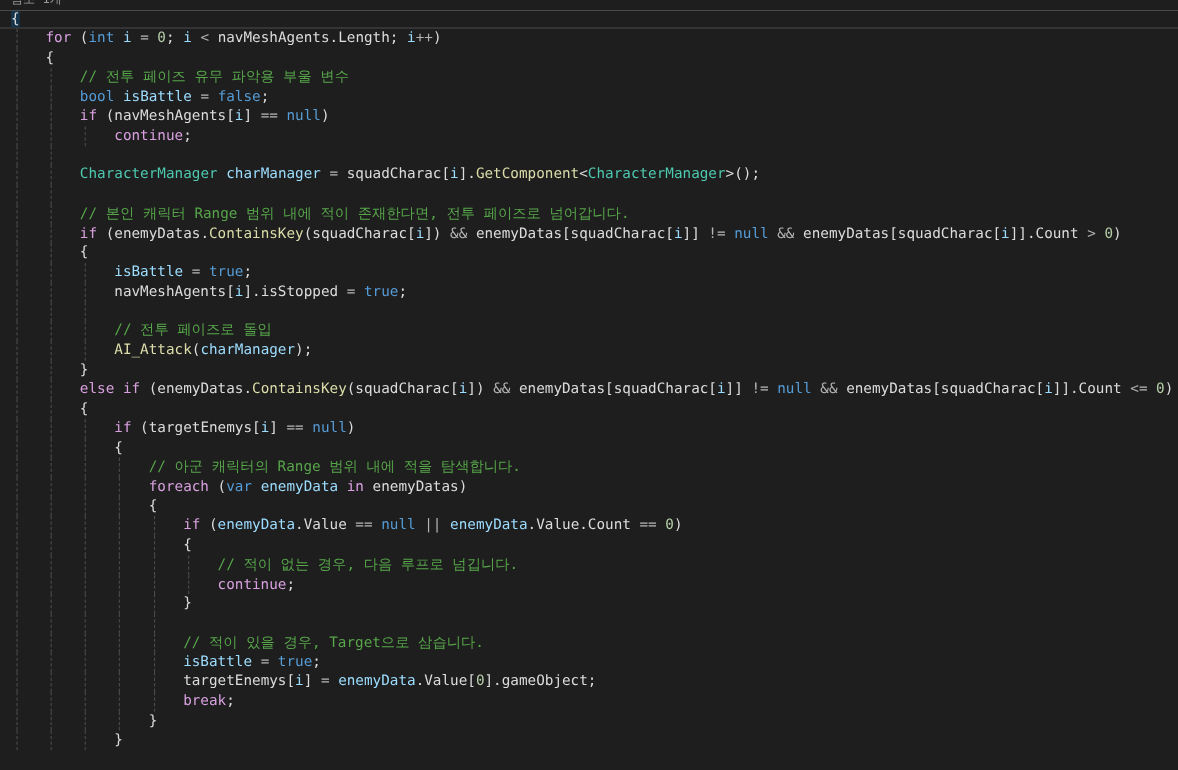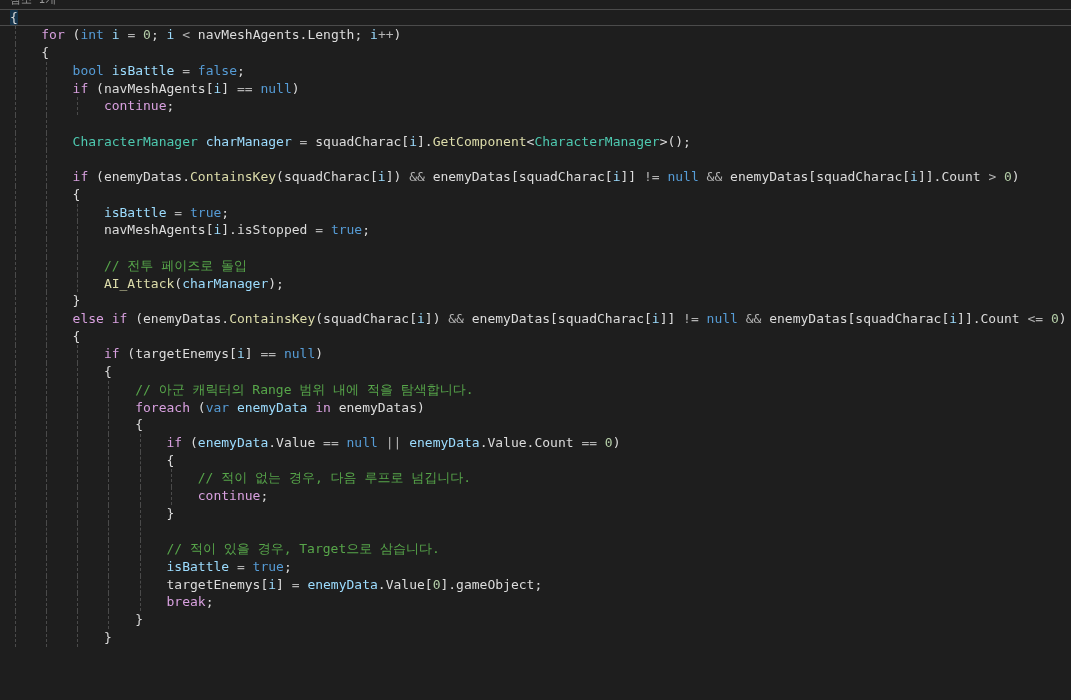--- a/index.html
+++ b/index.html
@@ -47,26 +47,28 @@
 </style>
 </head>
 <body>
 
 <div id="editor" style="background: rgb(30, 30, 30);">
   <div id="code">
       <div class="line lens"><span class="txt" style="left: 10px;"><span class="tok lens" style="color: rgb(154, 154, 154);">참조 1개</span></span></div>
       <div class="line current" style="box-shadow: rgb(75, 75, 75) 0px 1px 0px inset, rgb(75, 75, 75) 0px -1px 0px inset;"><span class="txt" style="left: 10px;"><span class="tok bm" style="color: rgb(220, 220, 220); background: rgb(22, 52, 75);">{</span></span></div>
       <div class="line"><div class="guide" style="left: 14.5px; border-left-color: rgb(74, 74, 74);"></div><span class="txt" style="left: 41.3px;"><span class="tok c" style="color: rgb(216, 160, 223);">for</span><span class="tok f" style="color: rgb(220, 220, 220);"> (</span><span class="tok k" style="color: rgb(86, 156, 214);">int</span><span class="tok f" style="color: rgb(220, 220, 220);"> </span><span class="tok v" style="color: rgb(156, 220, 254);">i</span><span class="tok o" style="color: rgb(180, 180, 180);"> = </span><span class="tok n" style="color: rgb(181, 206, 168);">0</span><span class="tok f" style="color: rgb(220, 220, 220);">; </span><span class="tok v" style="color: rgb(156, 220, 254);">i</span><span class="tok o" style="color: rgb(180, 180, 180);"> &lt; </span><span class="tok f" style="color: rgb(220, 220, 220);">navMeshAgents.Length; </span><span class="tok v" style="color: rgb(156, 220, 254);">i</span><span class="tok o" style="color: rgb(180, 180, 180);">++</span><span class="tok f" style="color: rgb(220, 220, 220);">)</span></span></div>
       <div class="line"><div class="guide" style="left: 14.5px; border-left-color: rgb(74, 74, 74);"></div><span class="txt" style="left: 41.3px;"><span class="tok f" style="color: rgb(220, 220, 220);">{</span></span></div>
+      <div class="line"><div class="guide" style="left: 14.5px; border-left-color: rgb(74, 74, 74);"></div><div class="guide" style="left: 45.8px; border-left-color: rgb(74, 74, 74);"></div><span class="txt" style="left: 72.6px;"><span class="tok cm" style="color: rgb(87, 166, 74);">// 전투 페이즈 유무 파악용 부울 변수</span></span></div>
       <div class="line"><div class="guide" style="left: 14.5px; border-left-color: rgb(74, 74, 74);"></div><div class="guide" style="left: 45.8px; border-left-color: rgb(74, 74, 74);"></div><span class="txt" style="left: 72.6px;"><span class="tok k" style="color: rgb(86, 156, 214);">bool</span><span class="tok f" style="color: rgb(220, 220, 220);"> </span><span class="tok v" style="color: rgb(156, 220, 254);">isBattle</span><span class="tok o" style="color: rgb(180, 180, 180);"> = </span><span class="tok k" style="color: rgb(86, 156, 214);">false</span><span class="tok f" style="color: rgb(220, 220, 220);">;</span></span></div>
       <div class="line"><div class="guide" style="left: 14.5px; border-left-color: rgb(74, 74, 74);"></div><div class="guide" style="left: 45.8px; border-left-color: rgb(74, 74, 74);"></div><span class="txt" style="left: 72.6px;"><span class="tok c" style="color: rgb(216, 160, 223);">if</span><span class="tok f" style="color: rgb(220, 220, 220);"> (</span><span class="tok f" style="color: rgb(220, 220, 220);">navMeshAgents[</span><span class="tok v" style="color: rgb(156, 220, 254);">i</span><span class="tok f" style="color: rgb(220, 220, 220);">] </span><span class="tok o" style="color: rgb(180, 180, 180);">==</span><span class="tok f" style="color: rgb(220, 220, 220);"> </span><span class="tok k" style="color: rgb(86, 156, 214);">null</span><span class="tok f" style="color: rgb(220, 220, 220);">)</span></span></div>
       <div class="line"><div class="guide" style="left: 14.5px; border-left-color: rgb(74, 74, 74);"></div><div class="guide" style="left: 45.8px; border-left-color: rgb(74, 74, 74);"></div><div class="guide" style="left: 77.1px; border-left-color: rgb(74, 74, 74);"></div><span class="txt" style="left: 103.9px;"><span class="tok c" style="color: rgb(216, 160, 223);">continue</span><span class="tok f" style="color: rgb(220, 220, 220);">;</span></span></div>
       <div class="line"><div class="guide" style="left: 14.5px; border-left-color: rgb(74, 74, 74);"></div><div class="guide" style="left: 45.8px; border-left-color: rgb(74, 74, 74);"></div><span class="txt" style="left: 10px;"></span></div>
       <div class="line"><div class="guide" style="left: 14.5px; border-left-color: rgb(74, 74, 74);"></div><div class="guide" style="left: 45.8px; border-left-color: rgb(74, 74, 74);"></div><span class="txt" style="left: 72.6px;"><span class="tok t" style="color: rgb(78, 201, 176);">CharacterManager</span><span class="tok f" style="color: rgb(220, 220, 220);"> </span><span class="tok v" style="color: rgb(156, 220, 254);">charManager</span><span class="tok o" style="color: rgb(180, 180, 180);"> = </span><span class="tok f" style="color: rgb(220, 220, 220);">squadCharac[</span><span class="tok v" style="color: rgb(156, 220, 254);">i</span><span class="tok f" style="color: rgb(220, 220, 220);">].</span><span class="tok m" style="color: rgb(220, 220, 170);">GetComponent</span><span class="tok f" style="color: rgb(220, 220, 220);">&lt;</span><span class="tok t" style="color: rgb(78, 201, 176);">CharacterManager</span><span class="tok f" style="color: rgb(220, 220, 220);">&gt;();</span></span></div>
       <div class="line"><div class="guide" style="left: 14.5px; border-left-color: rgb(74, 74, 74);"></div><div class="guide" style="left: 45.8px; border-left-color: rgb(74, 74, 74);"></div><span class="txt" style="left: 10px;"></span></div>
+      <div class="line"><div class="guide" style="left: 14.5px; border-left-color: rgb(74, 74, 74);"></div><div class="guide" style="left: 45.8px; border-left-color: rgb(74, 74, 74);"></div><span class="txt" style="left: 72.6px;"><span class="tok cm" style="color: rgb(87, 166, 74);">// 본인 캐릭터 Range 범위 내에 적이 존재한다면, 전투 페이즈로 넘어갑니다.</span></span></div>
       <div class="line"><div class="guide" style="left: 14.5px; border-left-color: rgb(74, 74, 74);"></div><div class="guide" style="left: 45.8px; border-left-color: rgb(74, 74, 74);"></div><span class="txt" style="left: 72.6px;"><span class="tok c" style="color: rgb(216, 160, 223);">if</span><span class="tok f" style="color: rgb(220, 220, 220);"> (</span><span class="tok f" style="color: rgb(220, 220, 220);">enemyDatas.</span><span class="tok m" style="color: rgb(220, 220, 170);">ContainsKey</span><span class="tok f" style="color: rgb(220, 220, 220);">(squadCharac[</span><span class="tok v" style="color: rgb(156, 220, 254);">i</span><span class="tok f" style="color: rgb(220, 220, 220);">]) </span><span class="tok o" style="color: rgb(180, 180, 180);">&amp;&amp;</span><span class="tok f" style="color: rgb(220, 220, 220);"> enemyDatas[squadCharac[</span><span class="tok v" style="color: rgb(156, 220, 254);">i</span><span class="tok f" style="color: rgb(220, 220, 220);">]] </span><span class="tok o" style="color: rgb(180, 180, 180);">!=</span><span class="tok f" style="color: rgb(220, 220, 220);"> </span><span class="tok k" style="color: rgb(86, 156, 214);">null</span><span class="tok f" style="color: rgb(220, 220, 220);"> </span><span class="tok o" style="color: rgb(180, 180, 180);">&amp;&amp;</span><span class="tok f" style="color: rgb(220, 220, 220);"> enemyDatas[squadCharac[</span><span class="tok v" style="color: rgb(156, 220, 254);">i</span><span class="tok f" style="color: rgb(220, 220, 220);">]].Count </span><span class="tok o" style="color: rgb(180, 180, 180);">&gt;</span><span class="tok f" style="color: rgb(220, 220, 220);"> </span><span class="tok n" style="color: rgb(181, 206, 168);">0</span><span class="tok f" style="color: rgb(220, 220, 220);">)</span></span></div>
       <div class="line"><div class="guide" style="left: 14.5px; border-left-color: rgb(74, 74, 74);"></div><div class="guide" style="left: 45.8px; border-left-color: rgb(74, 74, 74);"></div><span class="txt" style="left: 72.6px;"><span class="tok f" style="color: rgb(220, 220, 220);">{</span></span></div>
       <div class="line"><div class="guide" style="left: 14.5px; border-left-color: rgb(74, 74, 74);"></div><div class="guide" style="left: 45.8px; border-left-color: rgb(74, 74, 74);"></div><div class="guide" style="left: 77.1px; border-left-color: rgb(74, 74, 74);"></div><span class="txt" style="left: 103.9px;"><span class="tok v" style="color: rgb(156, 220, 254);">isBattle</span><span class="tok o" style="color: rgb(180, 180, 180);"> = </span><span class="tok k" style="color: rgb(86, 156, 214);">true</span><span class="tok f" style="color: rgb(220, 220, 220);">;</span></span></div>
       <div class="line"><div class="guide" style="left: 14.5px; border-left-color: rgb(74, 74, 74);"></div><div class="guide" style="left: 45.8px; border-left-color: rgb(74, 74, 74);"></div><div class="guide" style="left: 77.1px; border-left-color: rgb(74, 74, 74);"></div><span class="txt" style="left: 103.9px;"><span class="tok f" style="color: rgb(220, 220, 220);">navMeshAgents[</span><span class="tok v" style="color: rgb(156, 220, 254);">i</span><span class="tok f" style="color: rgb(220, 220, 220);">].isStopped </span><span class="tok o" style="color: rgb(180, 180, 180);">=</span><span class="tok f" style="color: rgb(220, 220, 220);"> </span><span class="tok k" style="color: rgb(86, 156, 214);">true</span><span class="tok f" style="color: rgb(220, 220, 220);">;</span></span></div>
       <div class="line"><div class="guide" style="left: 14.5px; border-left-color: rgb(74, 74, 74);"></div><div class="guide" style="left: 45.8px; border-left-color: rgb(74, 74, 74);"></div><div class="guide" style="left: 77.1px; border-left-color: rgb(74, 74, 74);"></div><span class="txt" style="left: 10px;"></span></div>
       <div class="line"><div class="guide" style="left: 14.5px; border-left-color: rgb(74, 74, 74);"></div><div class="guide" style="left: 45.8px; border-left-color: rgb(74, 74, 74);"></div><div class="guide" style="left: 77.1px; border-left-color: rgb(74, 74, 74);"></div><span class="txt" style="left: 103.9px;"><span class="tok cm" style="color: rgb(87, 166, 74);">// 전투 페이즈로 돌입</span></span></div>
       <div class="line"><div class="guide" style="left: 14.5px; border-left-color: rgb(74, 74, 74);"></div><div class="guide" style="left: 45.8px; border-left-color: rgb(74, 74, 74);"></div><div class="guide" style="left: 77.1px; border-left-color: rgb(74, 74, 74);"></div><span class="txt" style="left: 103.9px;"><span class="tok m" style="color: rgb(220, 220, 170);">AI_Attack</span><span class="tok f" style="color: rgb(220, 220, 220);">(</span><span class="tok v" style="color: rgb(156, 220, 254);">charManager</span><span class="tok f" style="color: rgb(220, 220, 220);">);</span></span></div>
       <div class="line"><div class="guide" style="left: 14.5px; border-left-color: rgb(74, 74, 74);"></div><div class="guide" style="left: 45.8px; border-left-color: rgb(74, 74, 74);"></div><span class="txt" style="left: 72.6px;"><span class="tok f" style="color: rgb(220, 220, 220);">}</span></span></div>
       <div class="line"><div class="guide" style="left: 14.5px; border-left-color: rgb(74, 74, 74);"></div><div class="guide" style="left: 45.8px; border-left-color: rgb(74, 74, 74);"></div><span class="txt" style="left: 72.6px;"><span class="tok c" style="color: rgb(216, 160, 223);">else</span><span class="tok f" style="color: rgb(220, 220, 220);"> </span><span class="tok c" style="color: rgb(216, 160, 223);">if</span><span class="tok f" style="color: rgb(220, 220, 220);"> (</span><span class="tok f" style="color: rgb(220, 220, 220);">enemyDatas.</span><span class="tok m" style="color: rgb(220, 220, 170);">ContainsKey</span><span class="tok f" style="color: rgb(220, 220, 220);">(squadCharac[</span><span class="tok v" style="color: rgb(156, 220, 254);">i</span><span class="tok f" style="color: rgb(220, 220, 220);">]) </span><span class="tok o" style="color: rgb(180, 180, 180);">&amp;&amp;</span><span class="tok f" style="color: rgb(220, 220, 220);"> enemyDatas[squadCharac[</span><span class="tok v" style="color: rgb(156, 220, 254);">i</span><span class="tok f" style="color: rgb(220, 220, 220);">]] </span><span class="tok o" style="color: rgb(180, 180, 180);">!=</span><span class="tok f" style="color: rgb(220, 220, 220);"> </span><span class="tok k" style="color: rgb(86, 156, 214);">null</span><span class="tok f" style="color: rgb(220, 220, 220);"> </span><span class="tok o" style="color: rgb(180, 180, 180);">&amp;&amp;</span><span class="tok f" style="color: rgb(220, 220, 220);"> enemyDatas[squadCharac[</span><span class="tok v" style="color: rgb(156, 220, 254);">i</span><span class="tok f" style="color: rgb(220, 220, 220);">]].Count </span><span class="tok o" style="color: rgb(180, 180, 180);">&lt;=</span><span class="tok f" style="color: rgb(220, 220, 220);"> </span><span class="tok n" style="color: rgb(181, 206, 168);">0</span><span class="tok f" style="color: rgb(220, 220, 220);">)</span></span></div>
       <div class="line"><div class="guide" style="left: 14.5px; border-left-color: rgb(74, 74, 74);"></div><div class="guide" style="left: 45.8px; border-left-color: rgb(74, 74, 74);"></div><span class="txt" style="left: 72.6px;"><span class="tok f" style="color: rgb(220, 220, 220);">{</span></span></div>

